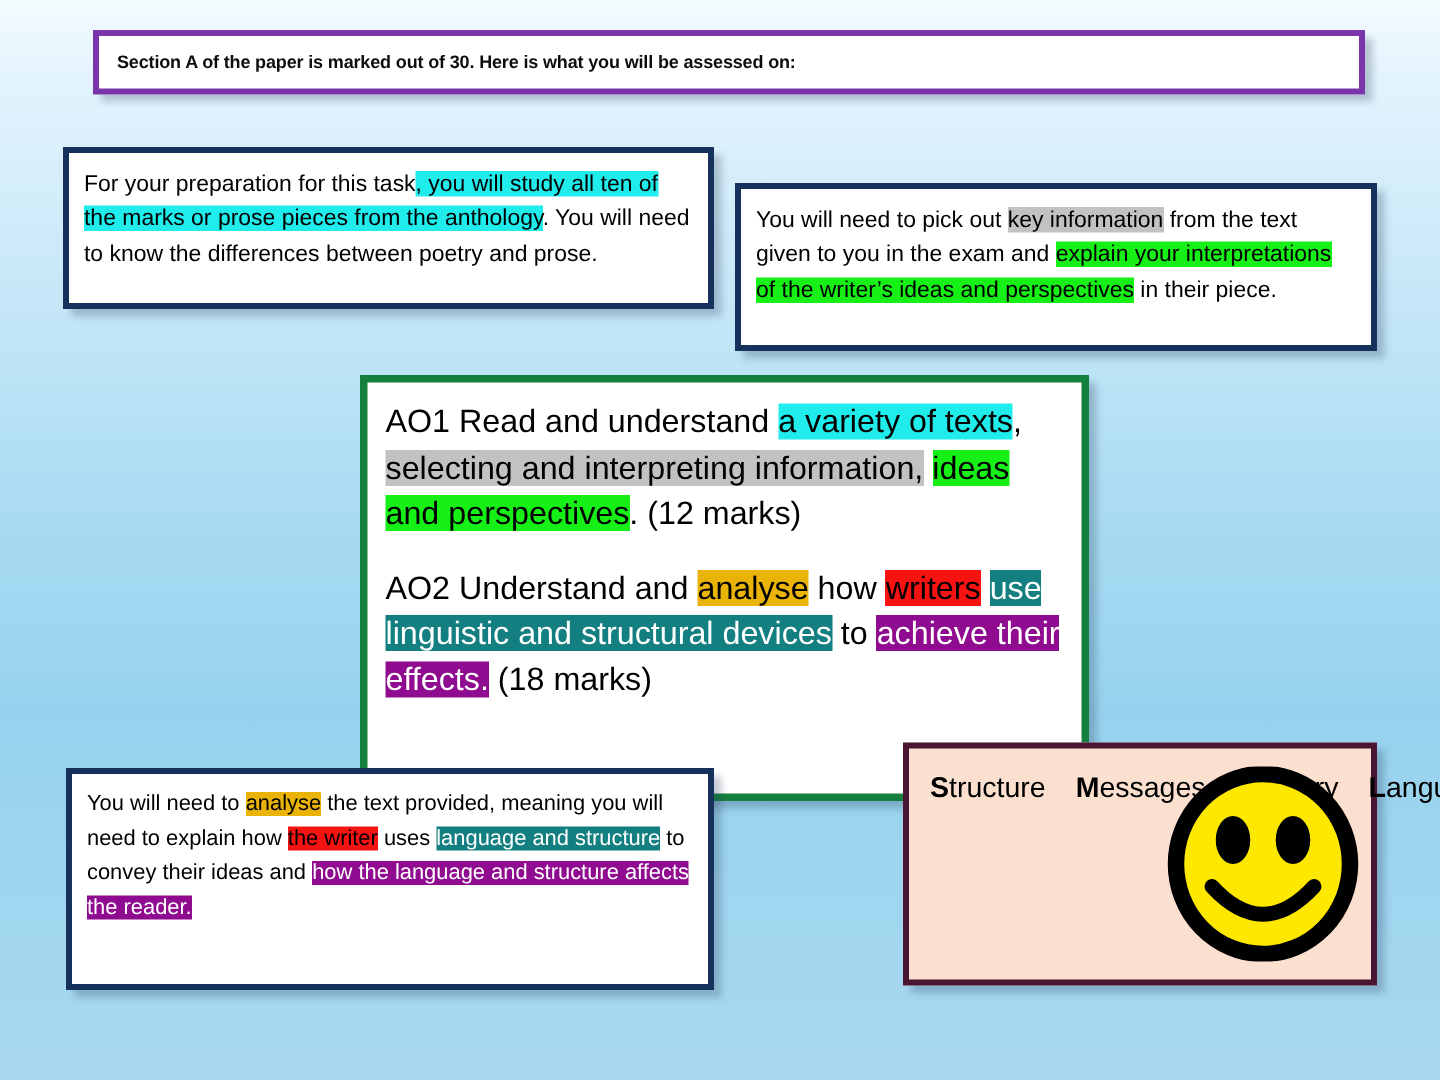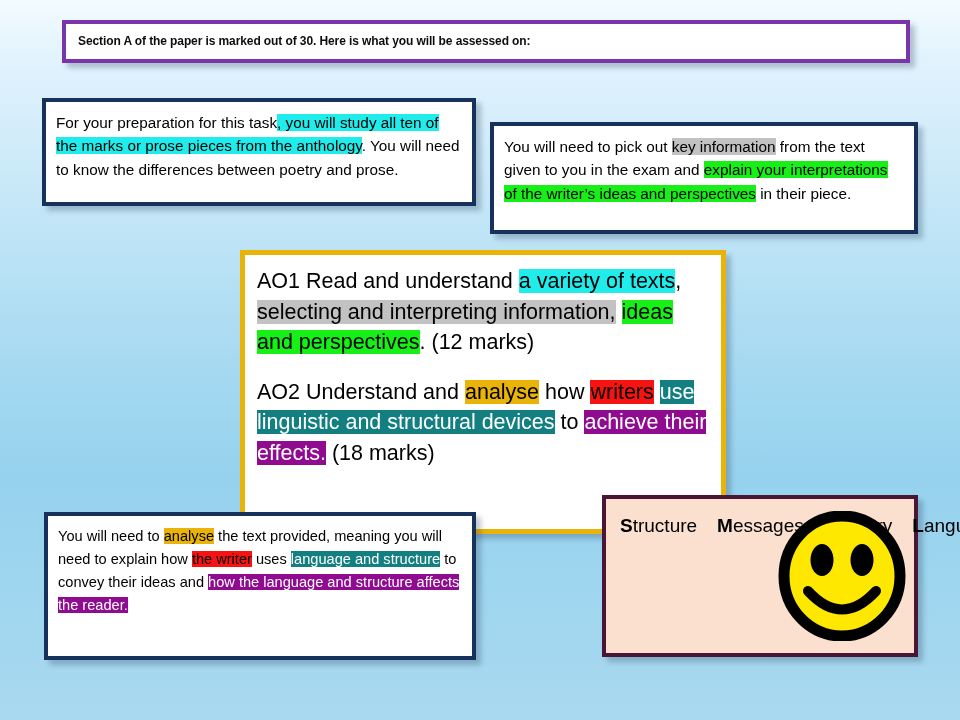--- a/index.html
+++ b/index.html
@@ -75,21 +75,21 @@
     line-height: 1.58;
     color: #000000;
   }
 
   
   #ao-box {
     left: 240px;
     top: 250px;
     width: 486px;
     height: 284px;
-    border: 5px solid #eab308;
+    border: 5px solid #15803d;
     padding: 11px 12px;
   }
   #ao-box .ao-line {
     font-size: 21.5px;
     line-height: 1.42;
     color: #000000;
   }
   #ao-box .ao-gap { height: 19px; }
 
   

